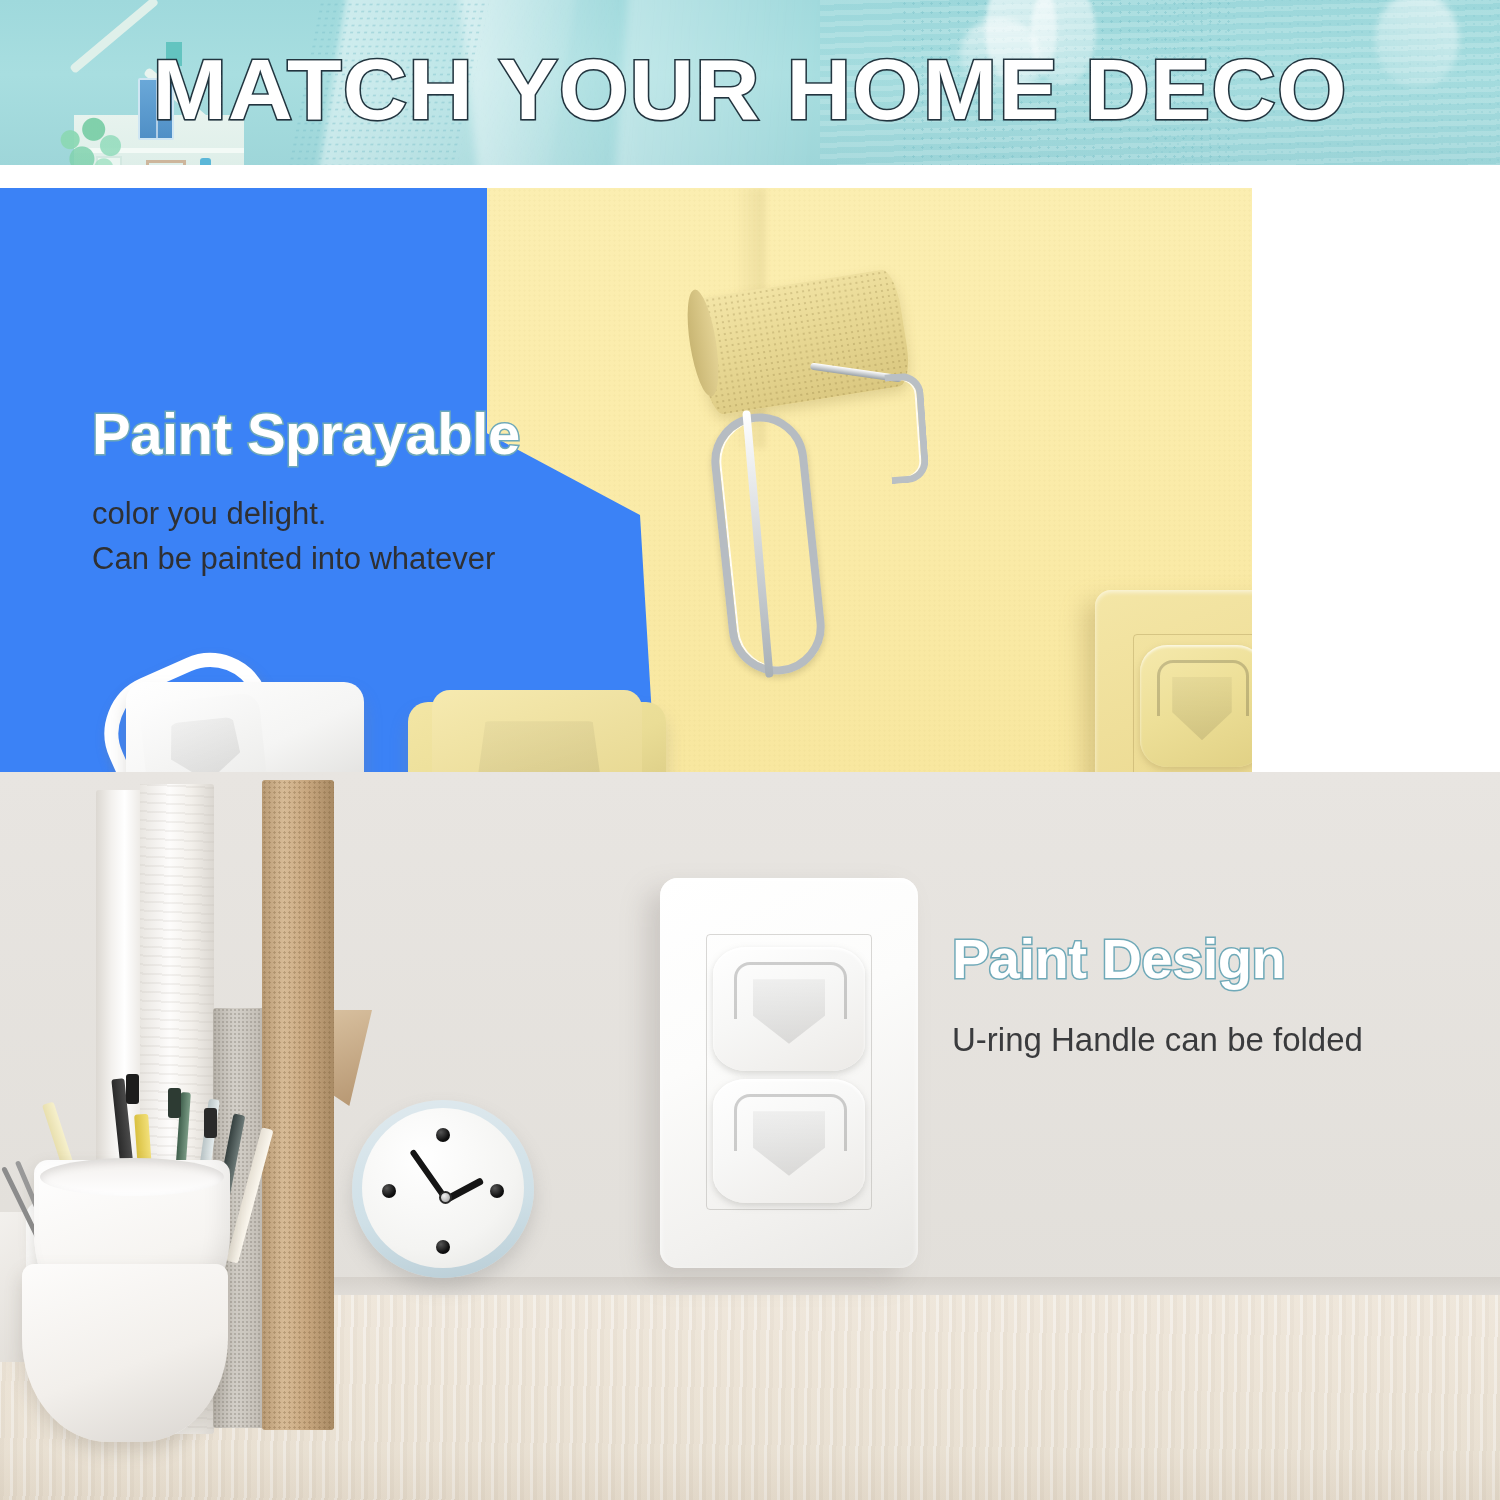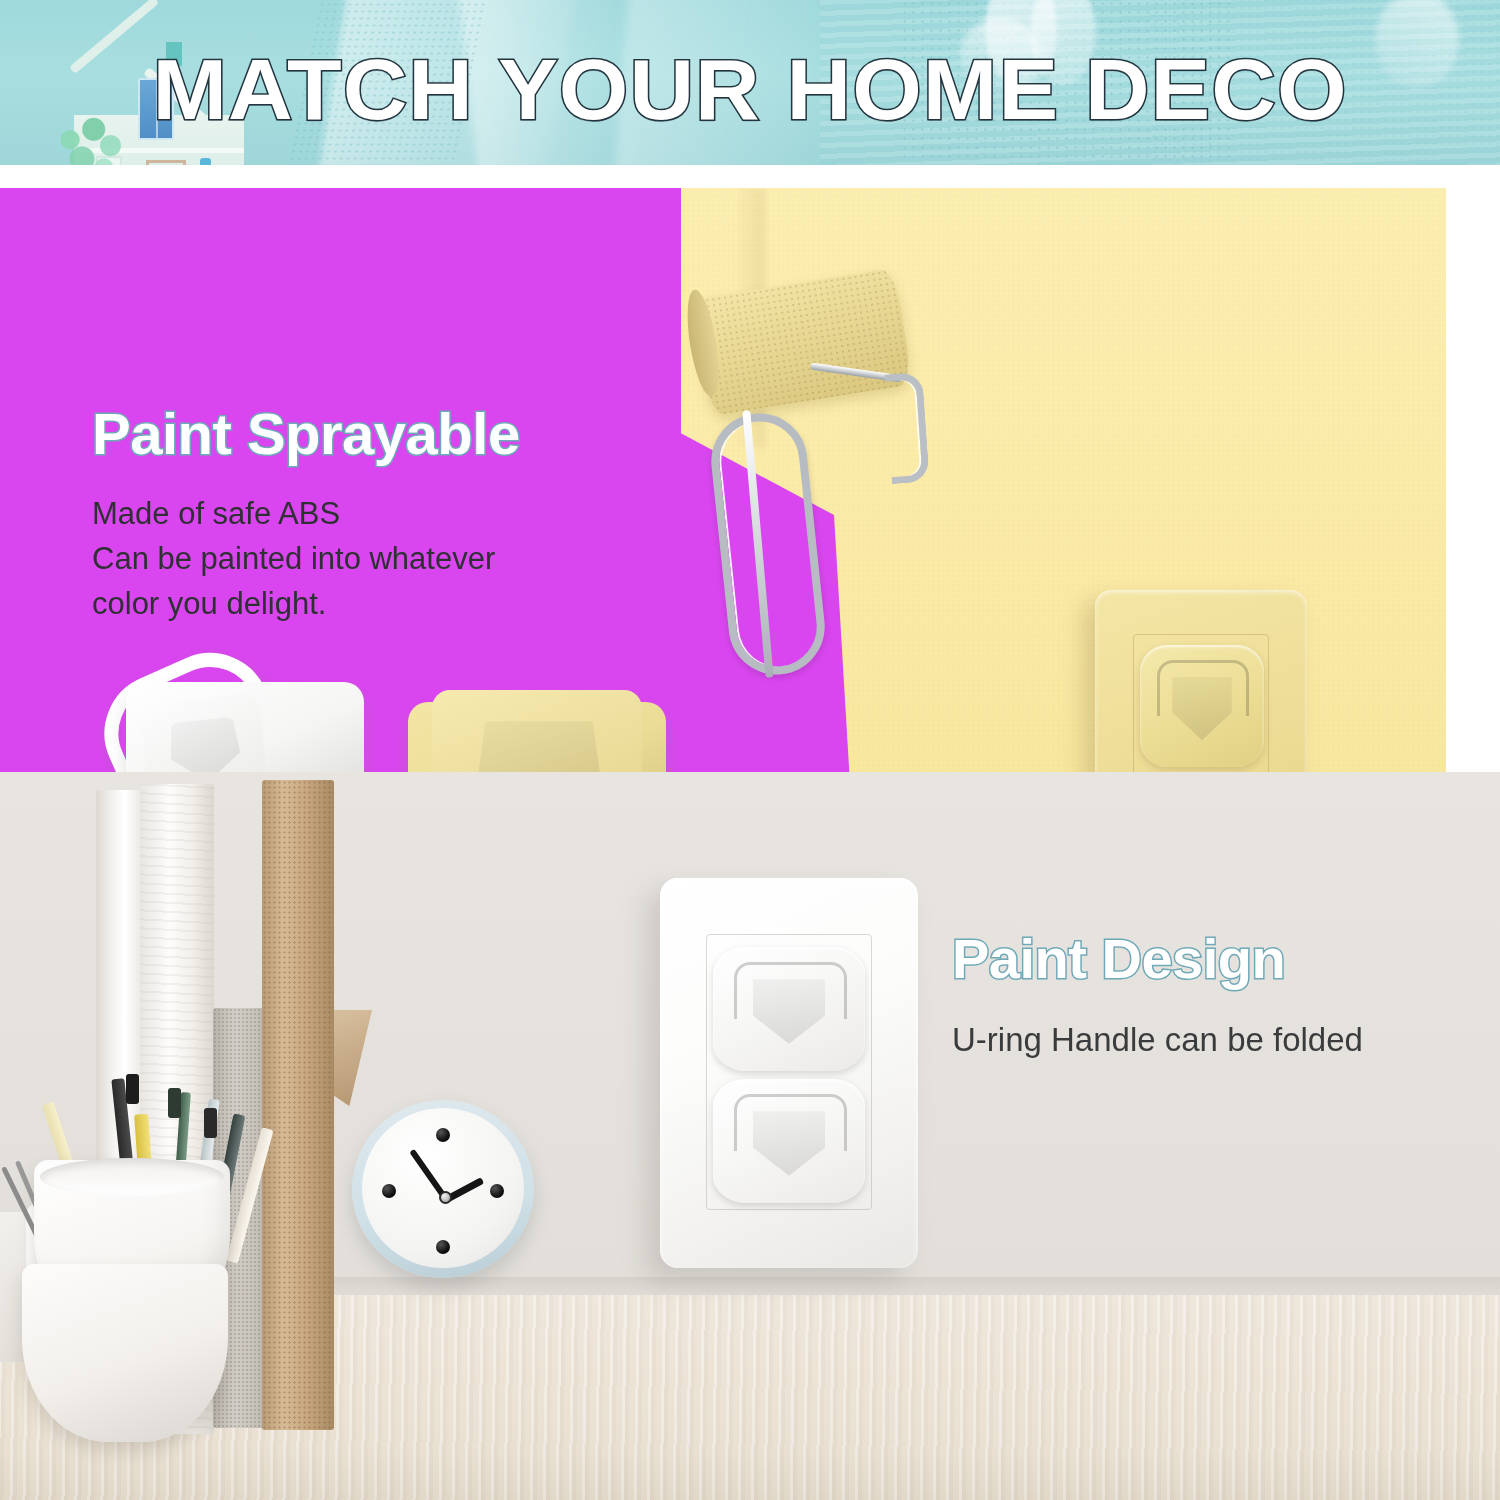--- a/index.html
+++ b/index.html
@@ -141,22 +141,22 @@
     letter-spacing:1px;
     color:#ffffff;
     transform:scaleX(1.04);
     -webkit-text-stroke:3px #22353f;
     paint-order:stroke fill;
     text-shadow:0 2px 0 rgba(34,53,63,.25);
   }
 
   
   .mid {
-    position:absolute; left:0; top:188px; width:1446px; height:584px;
-    background:#d946ef; overflow:hidden;
+    position:absolute; left:0; top:188px; width:1252px; height:584px;
+    background:#3b82f6; overflow:hidden;
   }
   .mid-yellow {
     position:absolute; right:0; top:0; width:765px; height:584px;
     background:linear-gradient(180deg,#fbeeb1 0%,#fbecab 40%,#f8e79f 100%);
     clip-path:polygon(0 0, 100% 0, 100% 100%, 22% 100%, 20% 56%, 0 42%);
   }
   .mid-yellow::after{
     
     content:""; position:absolute; inset:0;
     background-image:radial-gradient(rgba(215,195,120,.16) 1px, transparent 1.2px);
@@ -509,23 +509,22 @@
           <div class="oc-notch"></div>
           <div class="oc-arrow"></div>
         </div>
 
       </div>
     </div>
 
     <div class="mid-text">
       <div class="headline">Paint Sprayable</div>
       <div class="para">
-        <div>Made of safe ABS</div>
+        <div>color you delight.</div>
         <div>Can be painted into whatever</div>
-        <div>color you delight.</div>
       </div>
     </div>
 
     <div class="plugs">
 
       <div class="plug plug-white" style="left:10px; top:0; width:300px; height:280px;">
         <div class="handle-ring" style="left:18px; top:6px; width:170px; height:148px; transform:rotate(-24deg);"></div>
         <div class="plug-face" style="left:36px; top:26px; width:238px; height:148px;"></div>
 
         <div class="plug-lid" style="left:54px; top:42px; width:120px; height:108px; transform:rotate(-6deg);">

